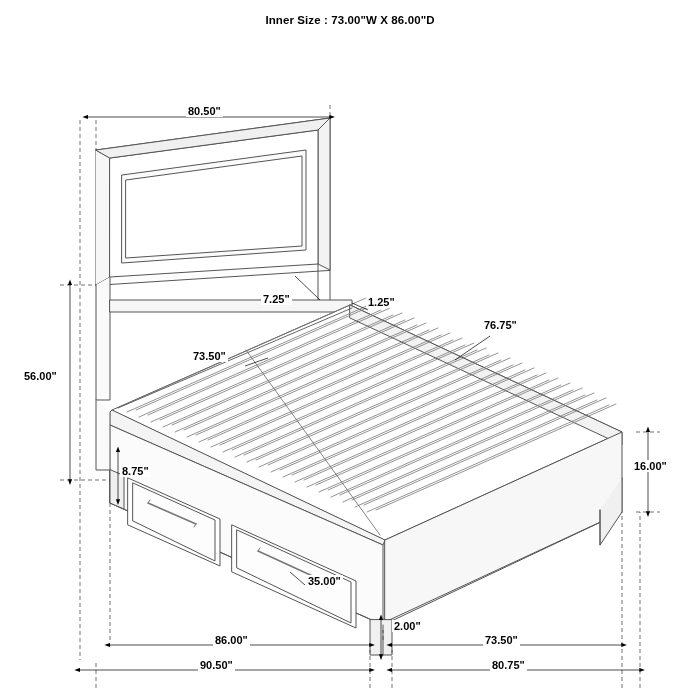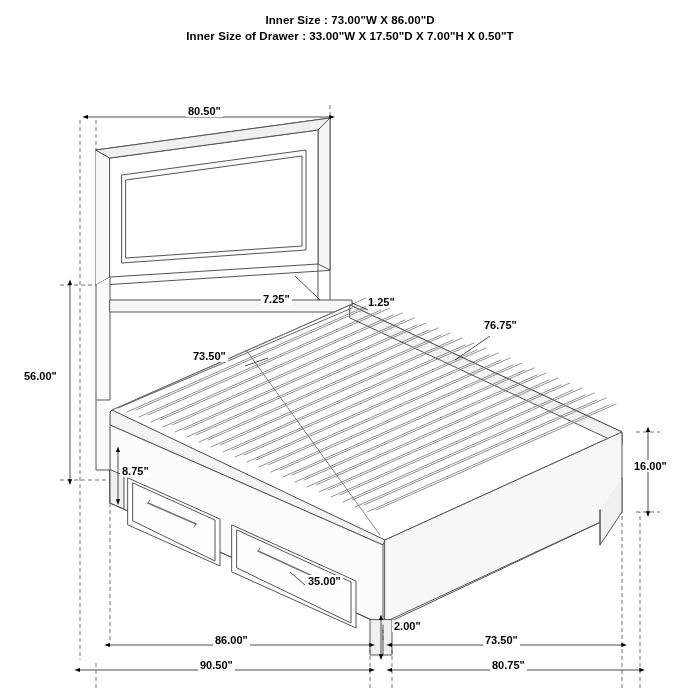--- a/index.html
+++ b/index.html
@@ -44,21 +44,20 @@
     background: #ffffff;
     padding: 0 2px;
   }
 </style>
 </head>
 <body>
 
 <div id="root">
 
   <div class="hdr" id="hdr1">Inner Size : 73.00"W X 86.00"D</div>
-  <div class="hdr" id="hdr2">Inner Size of Drawer : 33.00"W X 17.50"D X 7.00"H X 0.50"T</div>
 
   <svg class="layer" viewBox="0 0 700 700">
     <g fill="none" stroke="#555" stroke-width="1" stroke-linejoin="round" stroke-linecap="round">
 
       <path d="M96,285 L96,150 L330,118 L330,270 Z" fill="#fdfdfd"></path>
       <path d="M96,150 L110,158 L110,277 L96,285" fill="#f7f7f7"></path>
       <path d="M330,118 L330,270 L318,264 L318,130 Z" fill="#f3f3f3"></path>
       <path d="M110,158 L318,130 L318,264 L110,277 Z" fill="#ffffff"></path>
 
       <path d="M122,175 L306,150 L306,250 L122,263 Z" fill="#fbfbfb"></path>

